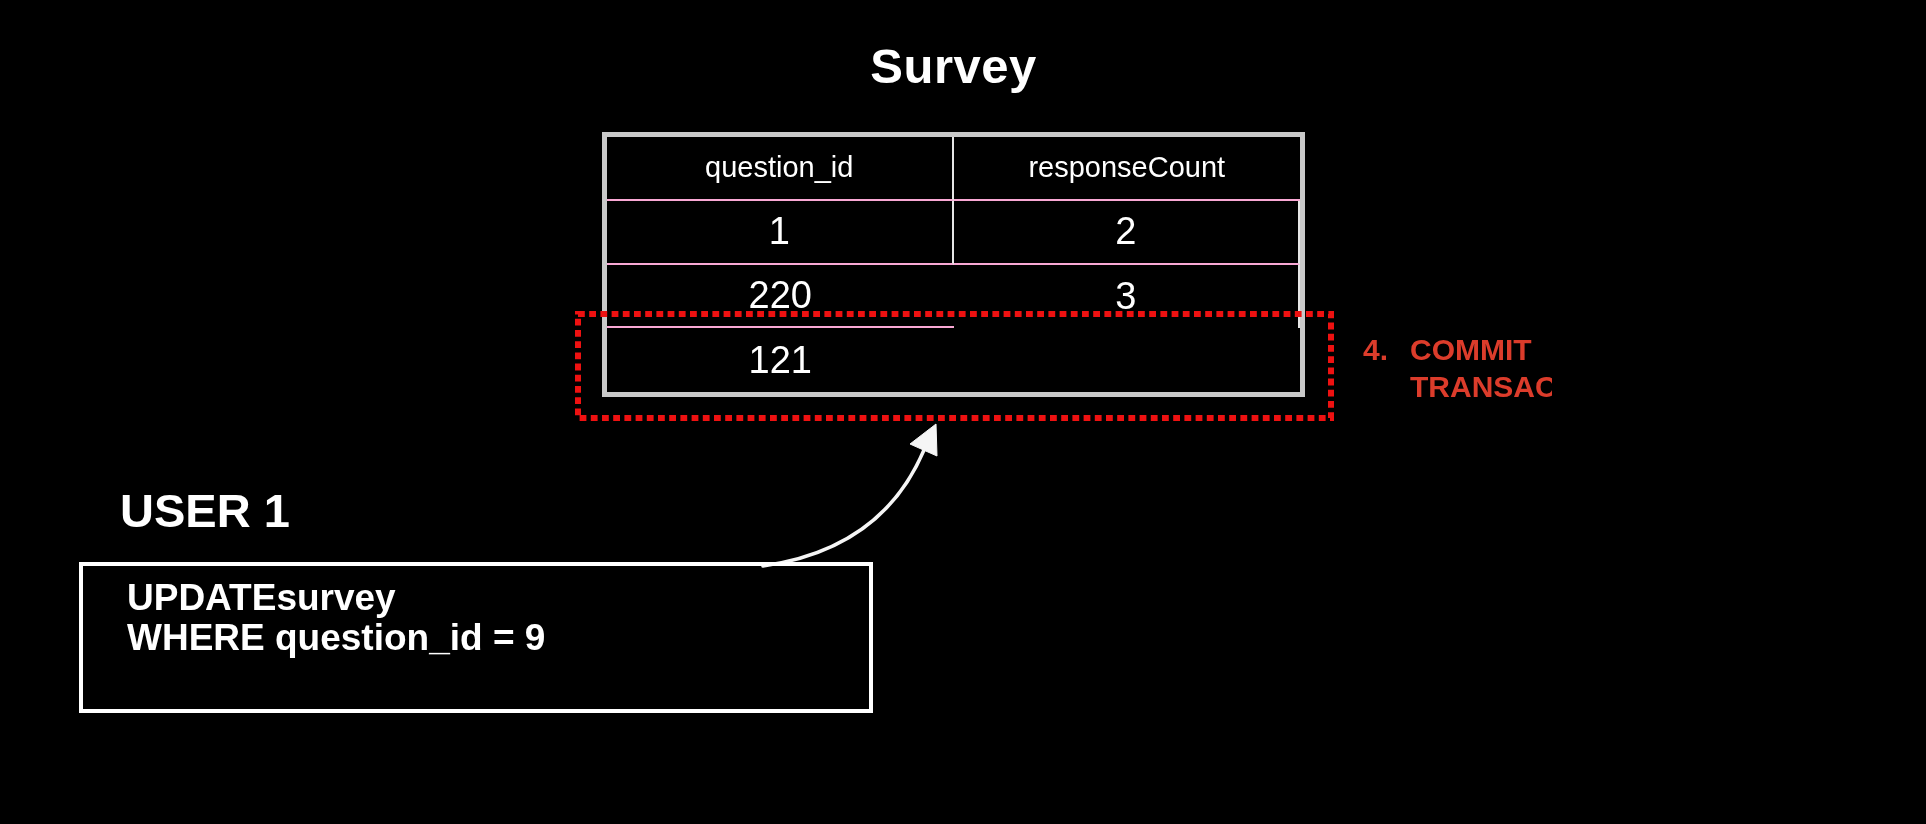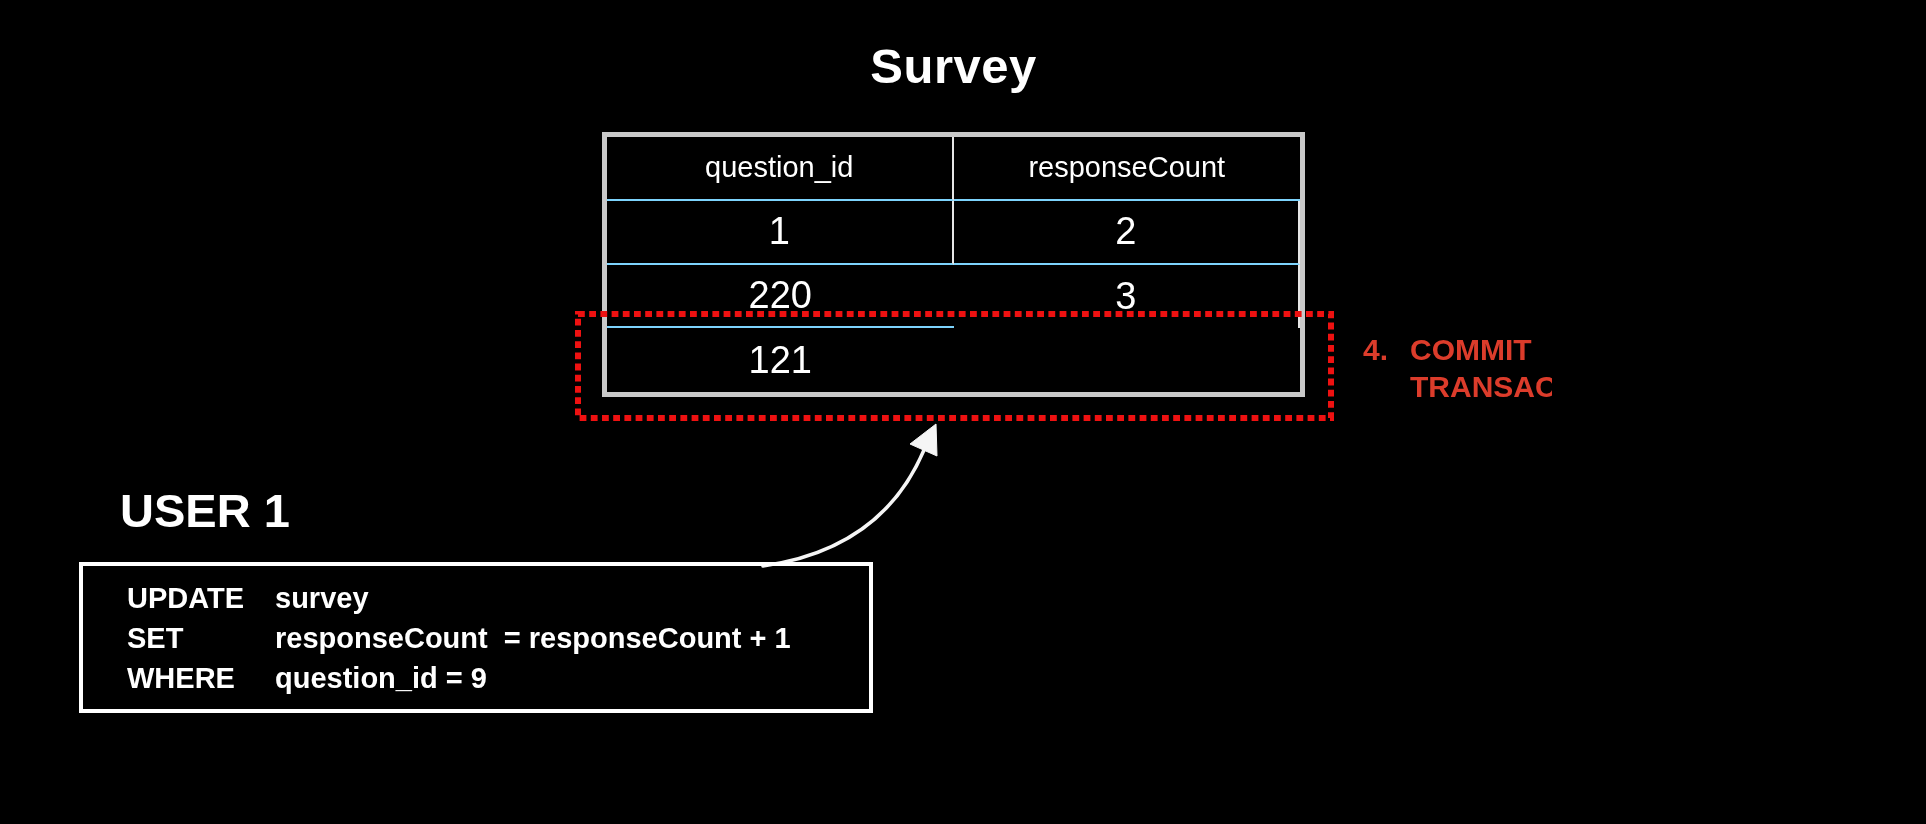--- a/index.html
+++ b/index.html
@@ -39,21 +39,21 @@
     box-sizing: border-box;
     border: 5px solid #c9c9c9;
     display: grid;
     grid-template-columns: 50% 50%;
     grid-template-rows: 1fr 1fr 1fr 1fr;
   }
   .cell {
     display: flex;
     align-items: center;
     justify-content: center;
-    border-bottom: 2px solid #7dd3fc;
+    border-bottom: 2px solid #f9a8d4;
     font-size: 38px;
     font-weight: normal;
   }
   .cell.col1 { border-right: 2px solid #e6e6e6; }
   .cell.header { font-size: 29px; }
   .cell.lastrow { border-bottom: none; }
 
   
   .overlay {
     position: absolute;
@@ -97,21 +97,21 @@
   
   .sql-box {
     position: absolute;
     left: 79px;
     top: 562px;
     width: 794px;
     height: 151px;
     box-sizing: border-box;
     border: 4px solid #fff;
     padding: 12px 0 0 44px;
-    font-size: 29px;
+    font-size: 37px;
     font-weight: bold;
     line-height: 40px;
   }
   .sql-line { display: flex; }
   .sql-line .kw {
     flex: 0 0 148px;
     white-space: pre;
   }
   .sql-line .rest {
     white-space: pre;
@@ -151,22 +151,18 @@
   </div>
 
   <div class="user-label">USER 1</div>
 
   <div class="sql-box">
     <div class="sql-line">
       <span class="kw">UPDATE</span>
       <span class="rest">survey</span>
     </div>
     <div class="sql-line">
-      <span class="kw">SET</span>
-      <span class="rest">responseCount  = responseCount + 1</span>
-    </div>
-    <div class="sql-line">
       <span class="kw">WHERE</span>
       <span class="rest">question_id = 9</span>
     </div>
   </div>
 
 </div>
 
 </body></html>

